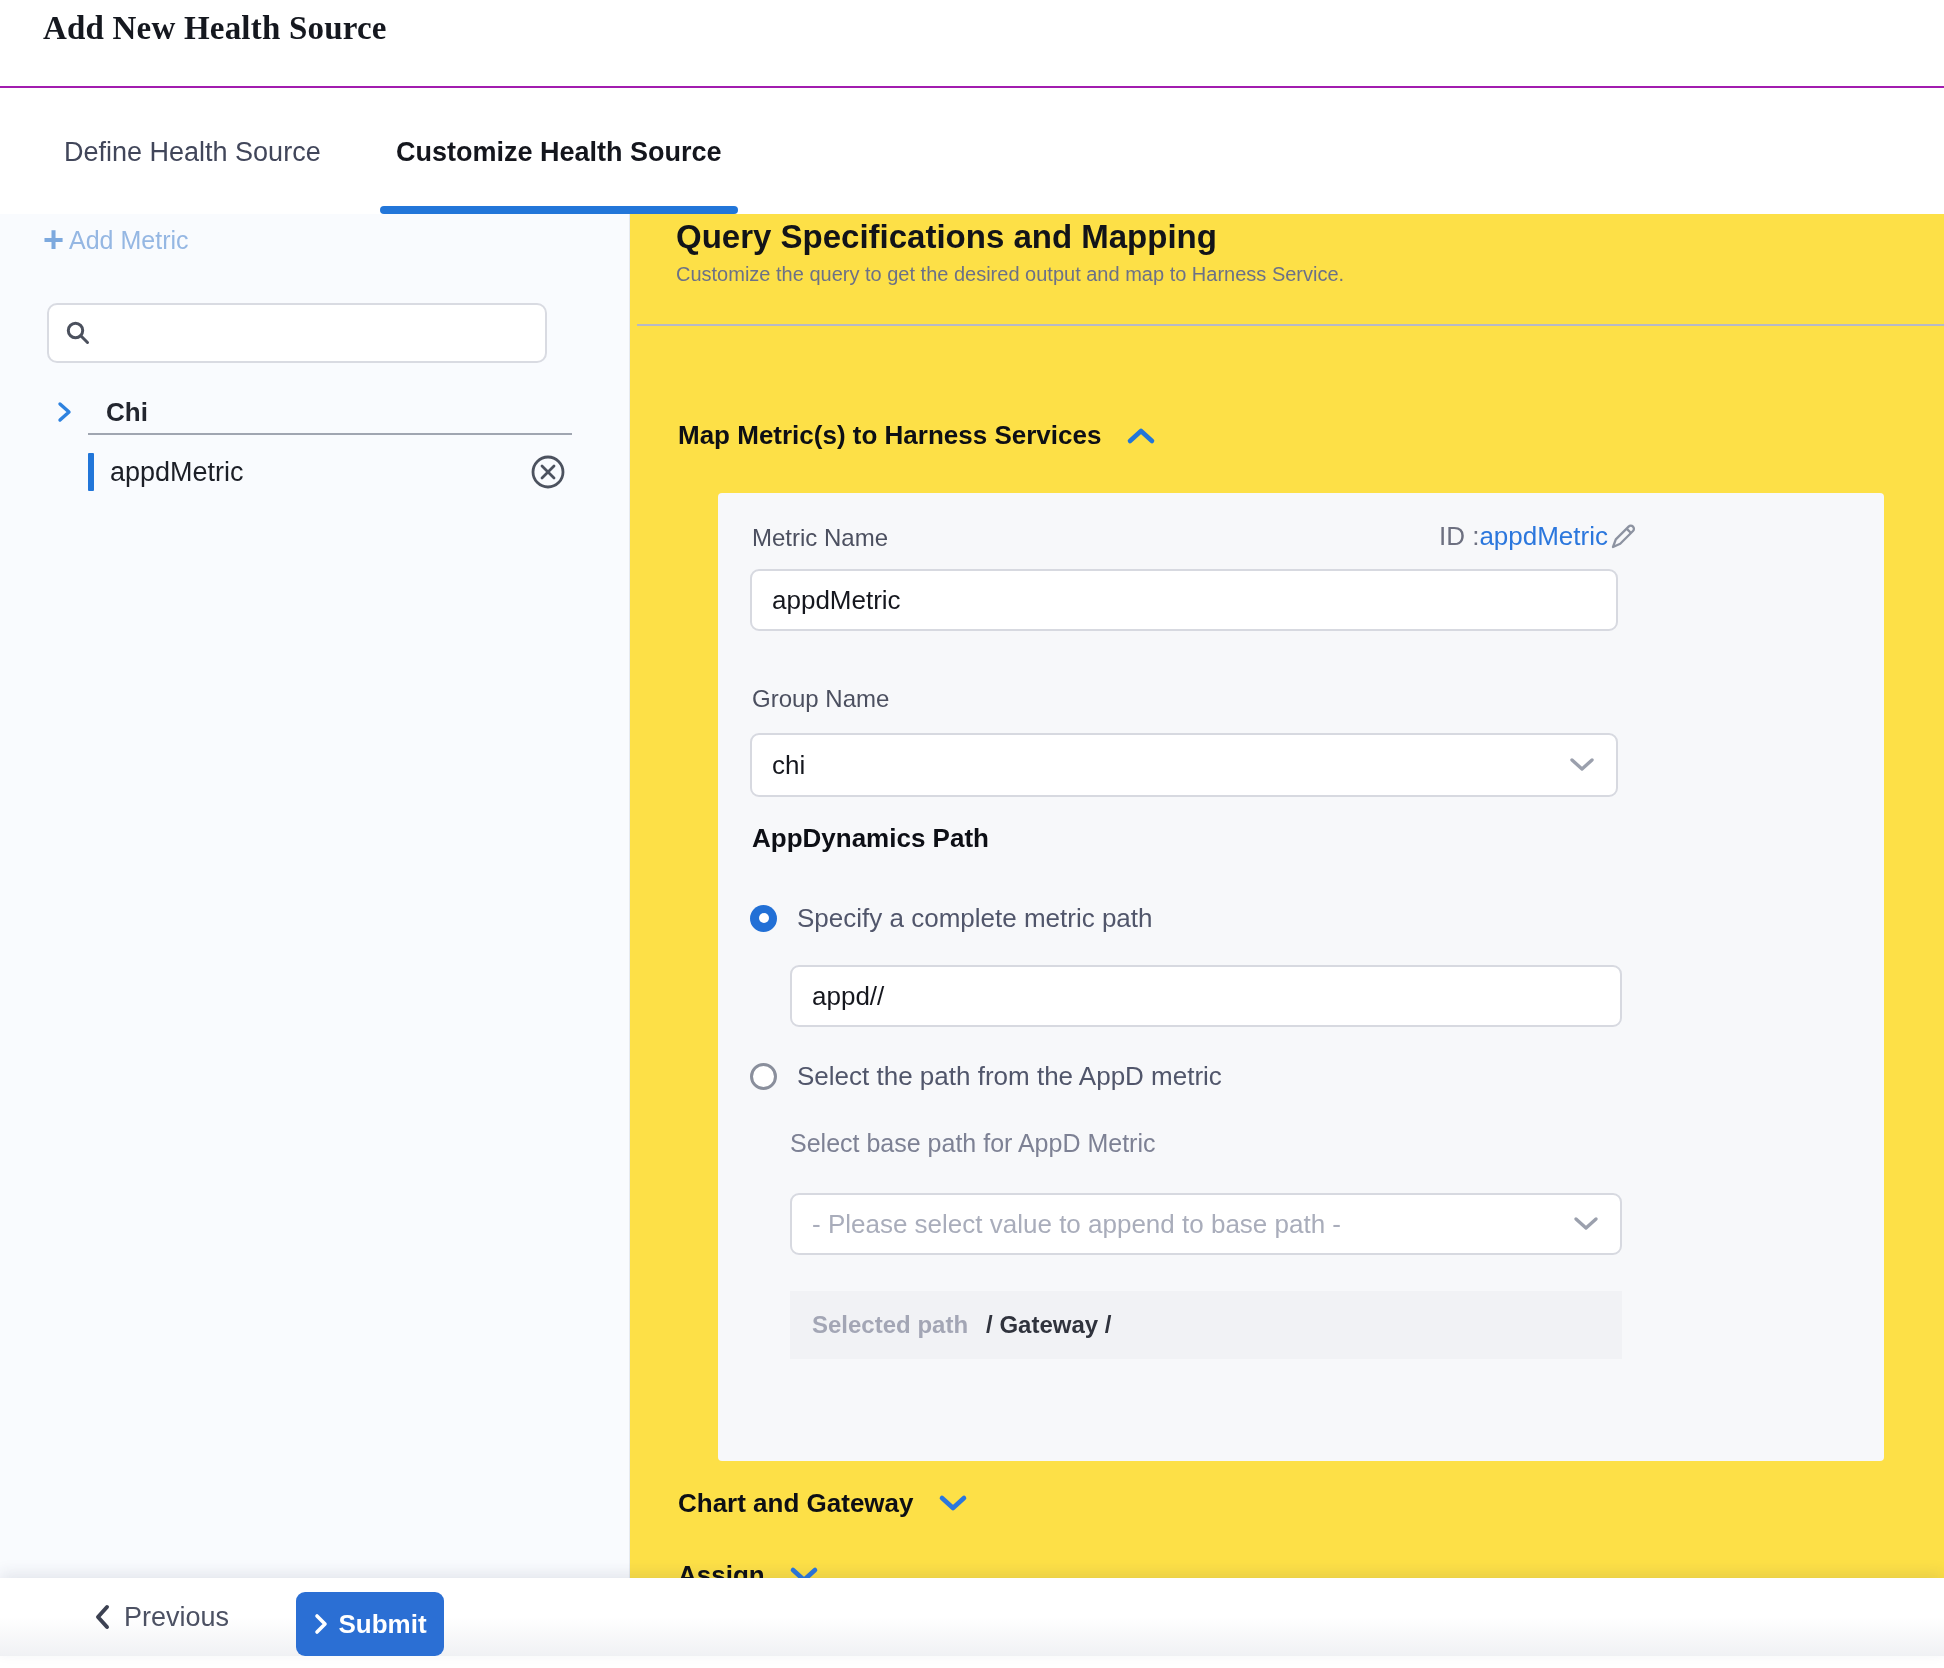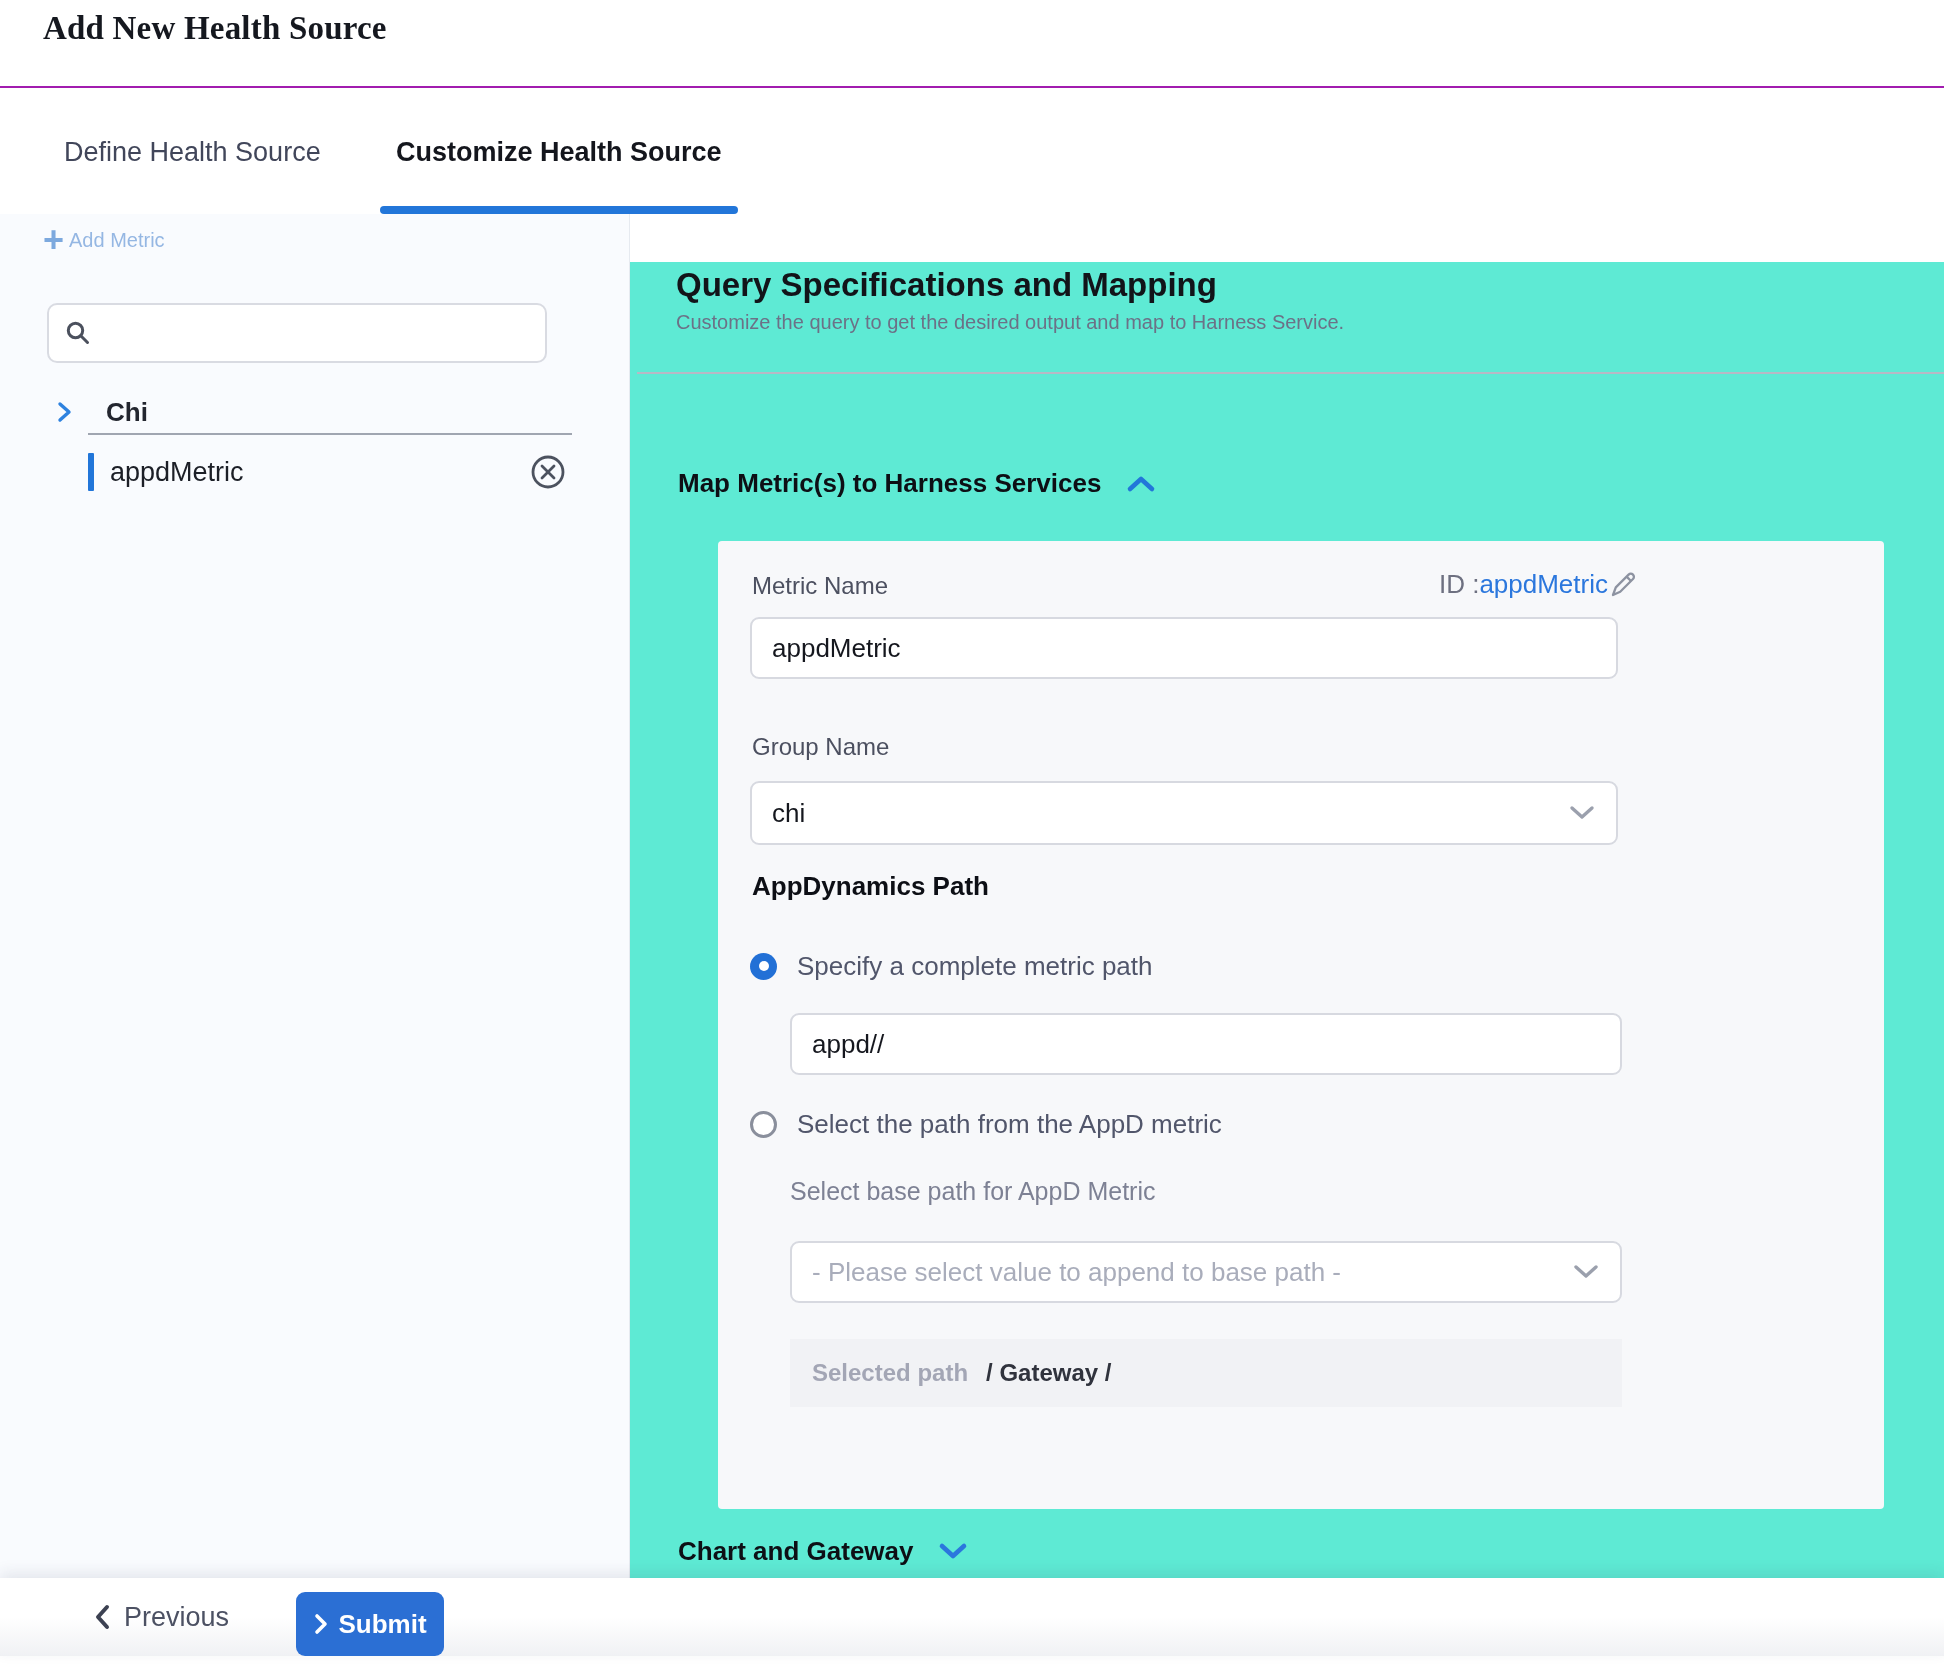--- a/index.html
+++ b/index.html
@@ -18,35 +18,35 @@
   .tab.active { left:380px; color:#14161d; font-weight:bold; }
   .tab.active .underline { position:absolute; left:0; right:0; bottom:0; height:8px; border-radius:4px; background:#2276d9; }
 
   
   .bodyrow { position:absolute; left:0; top:214px; right:0; bottom:78px; display:flex; }
 
   
   .sidebar { position:relative; width:630px; height:100%; background:#f9fbfe; border-right:1px solid #e6eaf0; }
   .add-metric { position:absolute; left:43px; top:8px; display:flex; align-items:center; gap:5px; cursor:pointer; }
   .add-metric .plus { font-size:36px; font-weight:bold; color:#7da9de; line-height:36px; }
-  .add-metric .lbl { font-size:20px; color:#95b7e3; }
+  .add-metric .lbl { font-size:25px; color:#95b7e3; }
   .search-wrap { position:absolute; left:47px; top:89px; width:500px; height:60px; }
   .search-wrap input { width:100%; height:100%; border:2px solid #d9dbe2; border-radius:10px; background:#fff; padding:0 16px 0 58px; font-size:24px; color:#15171e; outline:none; font-family:inherit; }
   .search-wrap svg { position:absolute; left:17px; top:16px; }
   .tree-group { position:absolute; left:0; top:176px; width:572px; height:44px; display:flex; align-items:center; cursor:pointer; }
   .tree-group svg { margin-left:52px; }
   .tree-group .glabel { margin-left:30px; font-size:26px; font-weight:bold; color:#23262f; }
   .tree-divider { position:absolute; left:88px; top:219px; width:484px; height:2px; background:#a0a6b1; }
   .tree-item { position:absolute; left:88px; top:238px; width:484px; height:40px; display:flex; align-items:center; cursor:pointer; }
   .tree-item .selbar { width:6px; height:38px; background:#2276d9; border-radius:1px; }
   .tree-item .ilabel { margin-left:16px; font-size:27px; color:#1c1f27; }
   .tree-item .remove { margin-left:auto; margin-right:6px; width:36px; height:36px; display:flex; align-items:center; justify-content:center; cursor:pointer; }
 
   
-  .main { position:relative; flex:1; height:100%; background:#5eead4; overflow:hidden;margin-top:48px; }
+  .main { position:relative; flex:1; height:100%; background:#fde047; overflow:hidden; }
   .page-title { position:absolute; left:46px; top:0; font-size:33px; font-weight:bold; color:#121419; line-height:46px; }
   .page-sub { position:absolute; left:46px; top:47px; font-size:20px; color:#6c7187; line-height:26px; }
   .main-divider { position:absolute; left:7px; right:0; top:110px; height:2px; background:#b7b9c5; }
 
   .section-row { position:absolute; left:48px; display:flex; align-items:center; gap:24px; cursor:pointer; }
   .section-row .stitle { font-size:26px; font-weight:bold; color:#0d0f15; }
   .sec-map { top:206px; }
   .sec-chart { top:1274px; }
   .sec-assign { top:1346px; }
 

